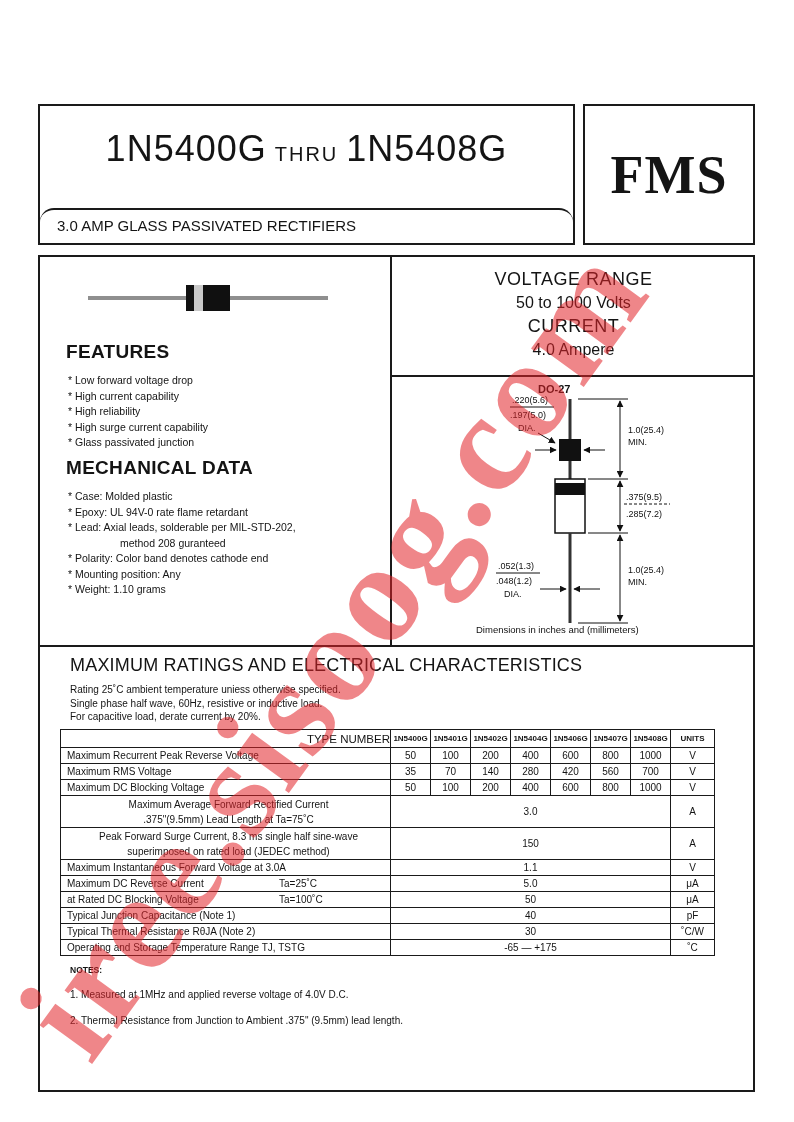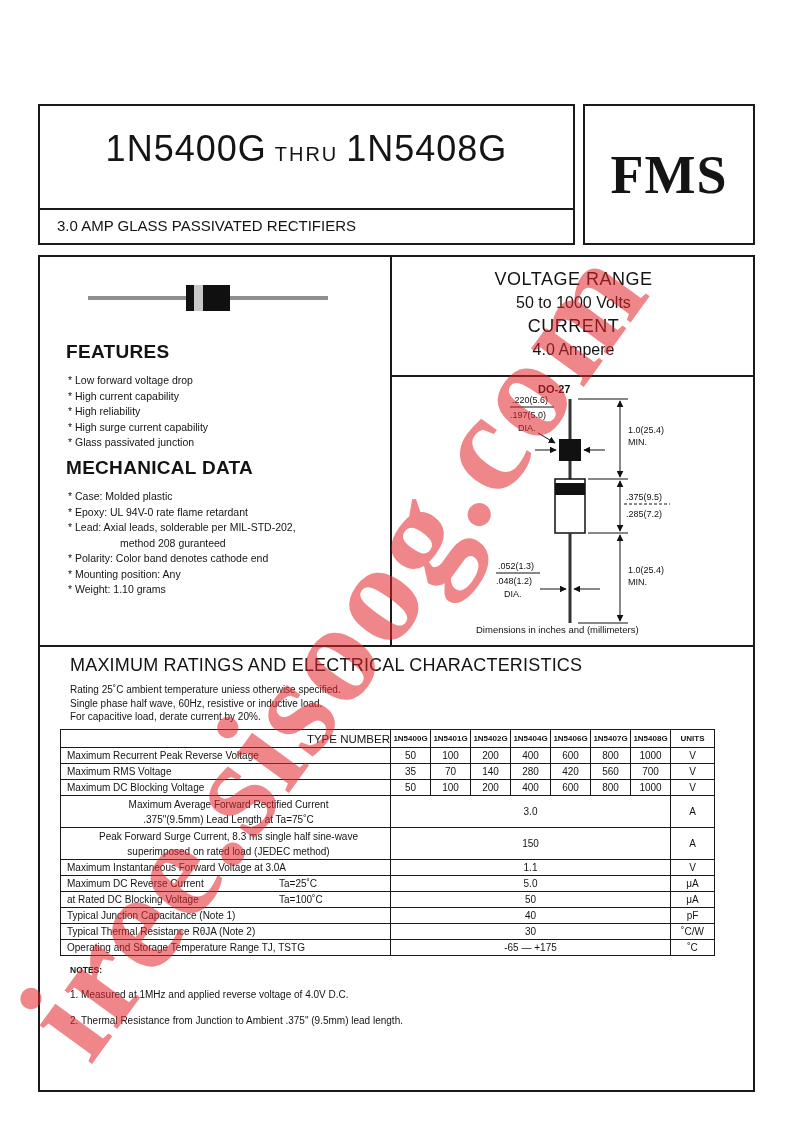--- a/index.html
+++ b/index.html
@@ -8,21 +8,21 @@
     position:relative; width:794px; height:1122px; background:#fff;
     font-family:"Liberation Sans", sans-serif; color:#141414; overflow:hidden;padding-left:36px;
   }
   .box { position:absolute; border:2px solid #1a1a1a; background:#fff; }
 
   
   #header-box { left:38px; top:104px; width:537px; height:141px; }
   .title-line { text-align:center; padding-top:22px; font-size:36px; letter-spacing:1px; white-space:nowrap; }
   .title-thru { font-size:20px; margin:0 8px; letter-spacing:2px; }
   .subtitle-strip { position:absolute; left:0; right:0; bottom:0; height:35px; border-top:2px solid #1a1a1a;
-                    font-size:15px; line-height:32px; padding-left:17px; }
+                    font-size:15px; line-height:32px; padding-left:17px;border-radius:14px; }
   #logo-box { left:583px; top:104px; width:172px; height:141px; }
   .logo-text { width:100%; height:100%; display:flex; align-items:center; justify-content:center;
                font-family:"Liberation Serif", serif; font-weight:bold; font-size:54px; letter-spacing:1px; }
 
   
   #main-box { left:38px; top:255px; width:717px; height:390px; border-bottom:none; }
   .v-divider { position:absolute; left:350px; top:0; bottom:0; width:2px; background:#1a1a1a; }
   .h-divider { position:absolute; left:352px; right:0; top:118px; height:2px; background:#1a1a1a; }
 
   .diode-graphic { position:absolute; left:48px; top:28px; width:240px; height:26px; }

